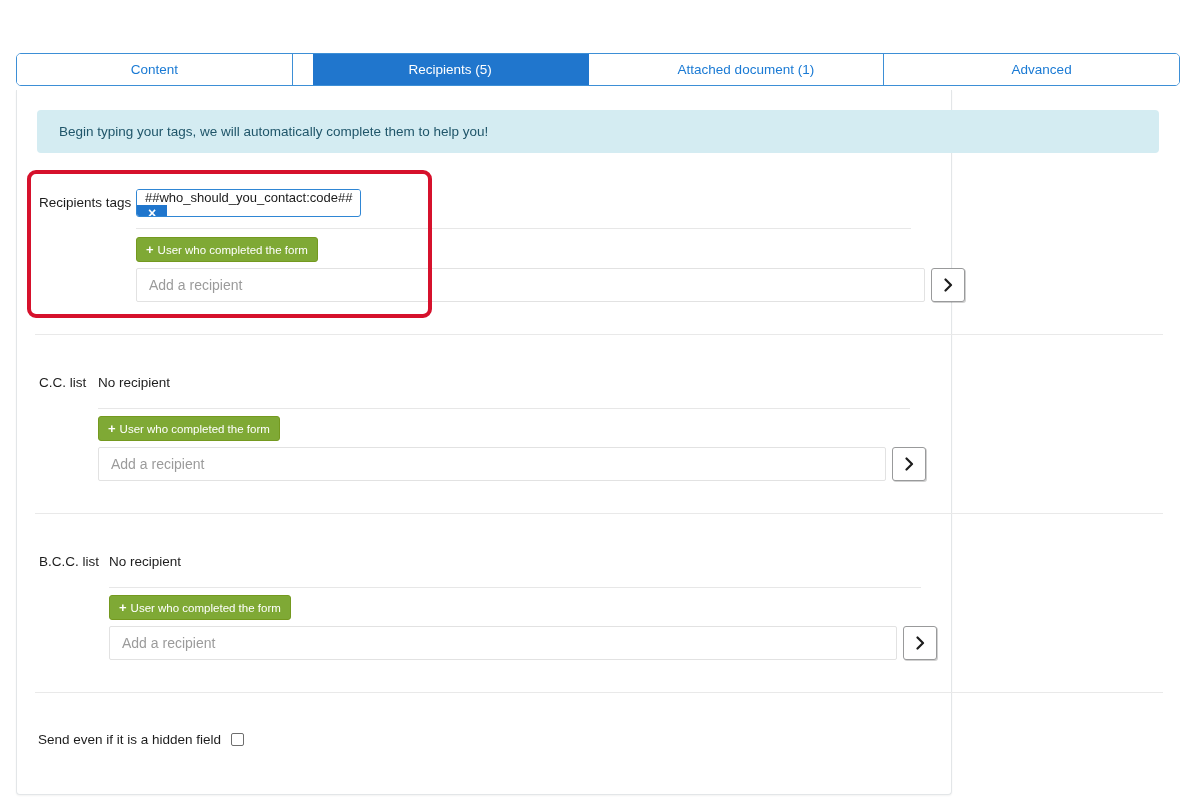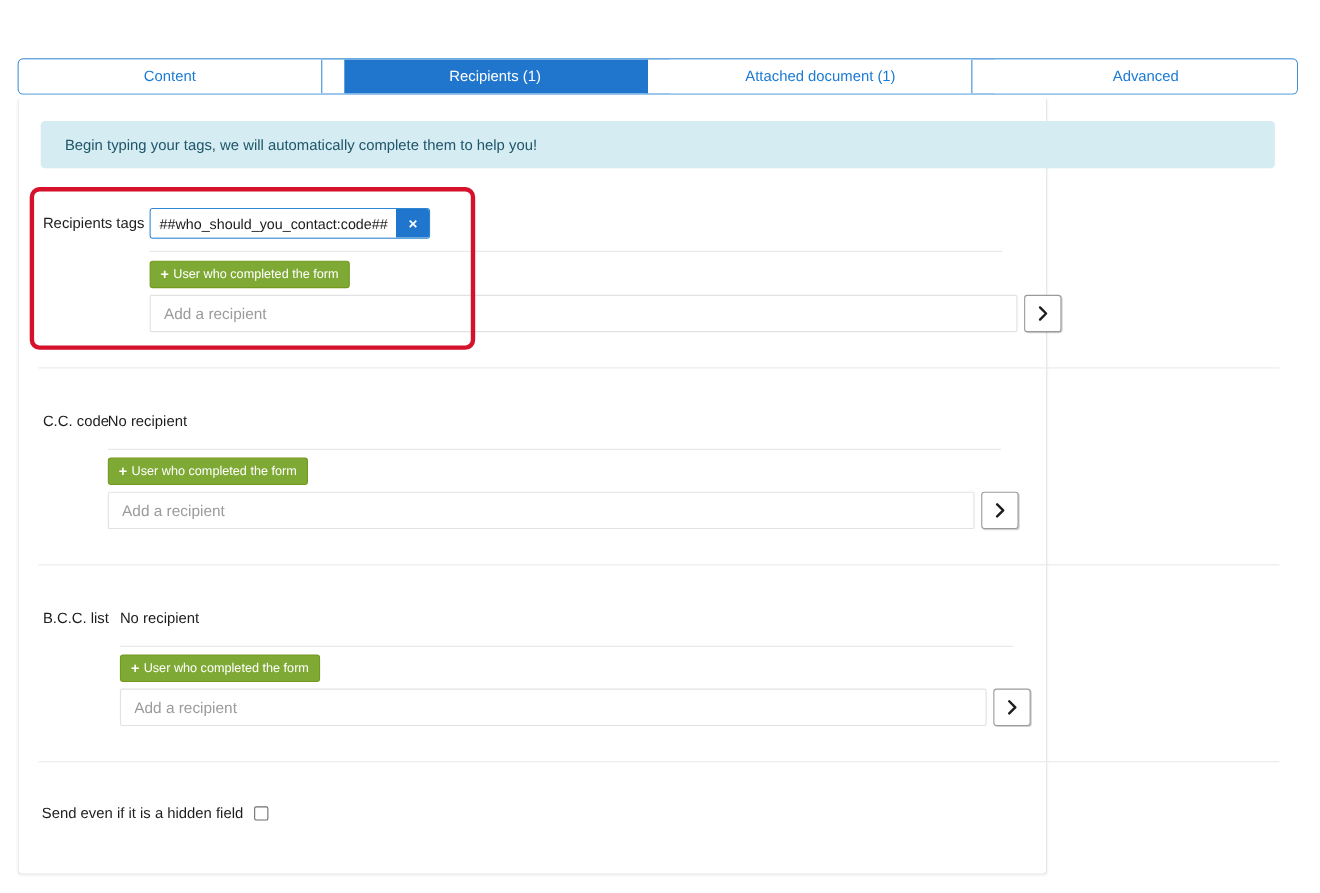--- a/index.html
+++ b/index.html
@@ -108,20 +108,21 @@
 
   
   .chip {
     position: absolute;
     display: flex;
     height: 28px;
     border: 1px solid #2f86d4;
     border-radius: 3px;
     overflow: hidden;
     background: #fff;
+    flex-direction: column;
   }
   .chip-text {
     display: flex;
     align-items: center;
     padding: 0 8px;
     font-size: 13px;
     color: #1b1b1b;
     background: #ffffff;
     white-space: nowrap;
   }
@@ -229,21 +230,21 @@
   }
 </style>
 </head>
 <body>
 
 <div class="page">
 
 
   <div class="tabs">
     <div class="tab">Content</div>
-    <div class="tab active">Recipients (1)</div>
+    <div class="tab active">Recipients (5)</div>
     <div class="tab">Attached document (1)</div>
     <div class="tab">Advanced</div>
   </div>
 
   <div class="panel">
 
     <div class="info-banner">
       <span>Begin typing your tags, we will automatically complete them to help you!</span>
     </div>
 
@@ -265,21 +266,21 @@
       <input class="text-input" type="text" placeholder="Add a recipient" style="">
       <div class="arrow-btn">
         <svg width="11" height="14" viewBox="0 0 11 14" aria-hidden="true">
           <path d="M2.5 1.5 L8 7 L2.5 12.5" fill="none" stroke="#1d1d1d" stroke-width="2.2" stroke-linecap="round" stroke-linejoin="round"></path>
         </svg>
       </div>
     </div>
 
     <div class="section-divider" style="left:18px; top:244px; width:1128px;"></div>
 
-    <div class="field-label" style="left:22px; top:285px;">C.C. code</div>
+    <div class="field-label" style="left:22px; top:285px;">C.C. list</div>
 
     <div class="no-recipient" style="left:81px; top:285px;">No recipient</div>
 
     <div class="divider" style="left:81px; top:318px; width:812px;"></div>
 
     <div class="green-btn" style="left:81px; top:326px;">
       <span class="plus">+</span>
       <span>User who completed the form</span>
     </div>
 

